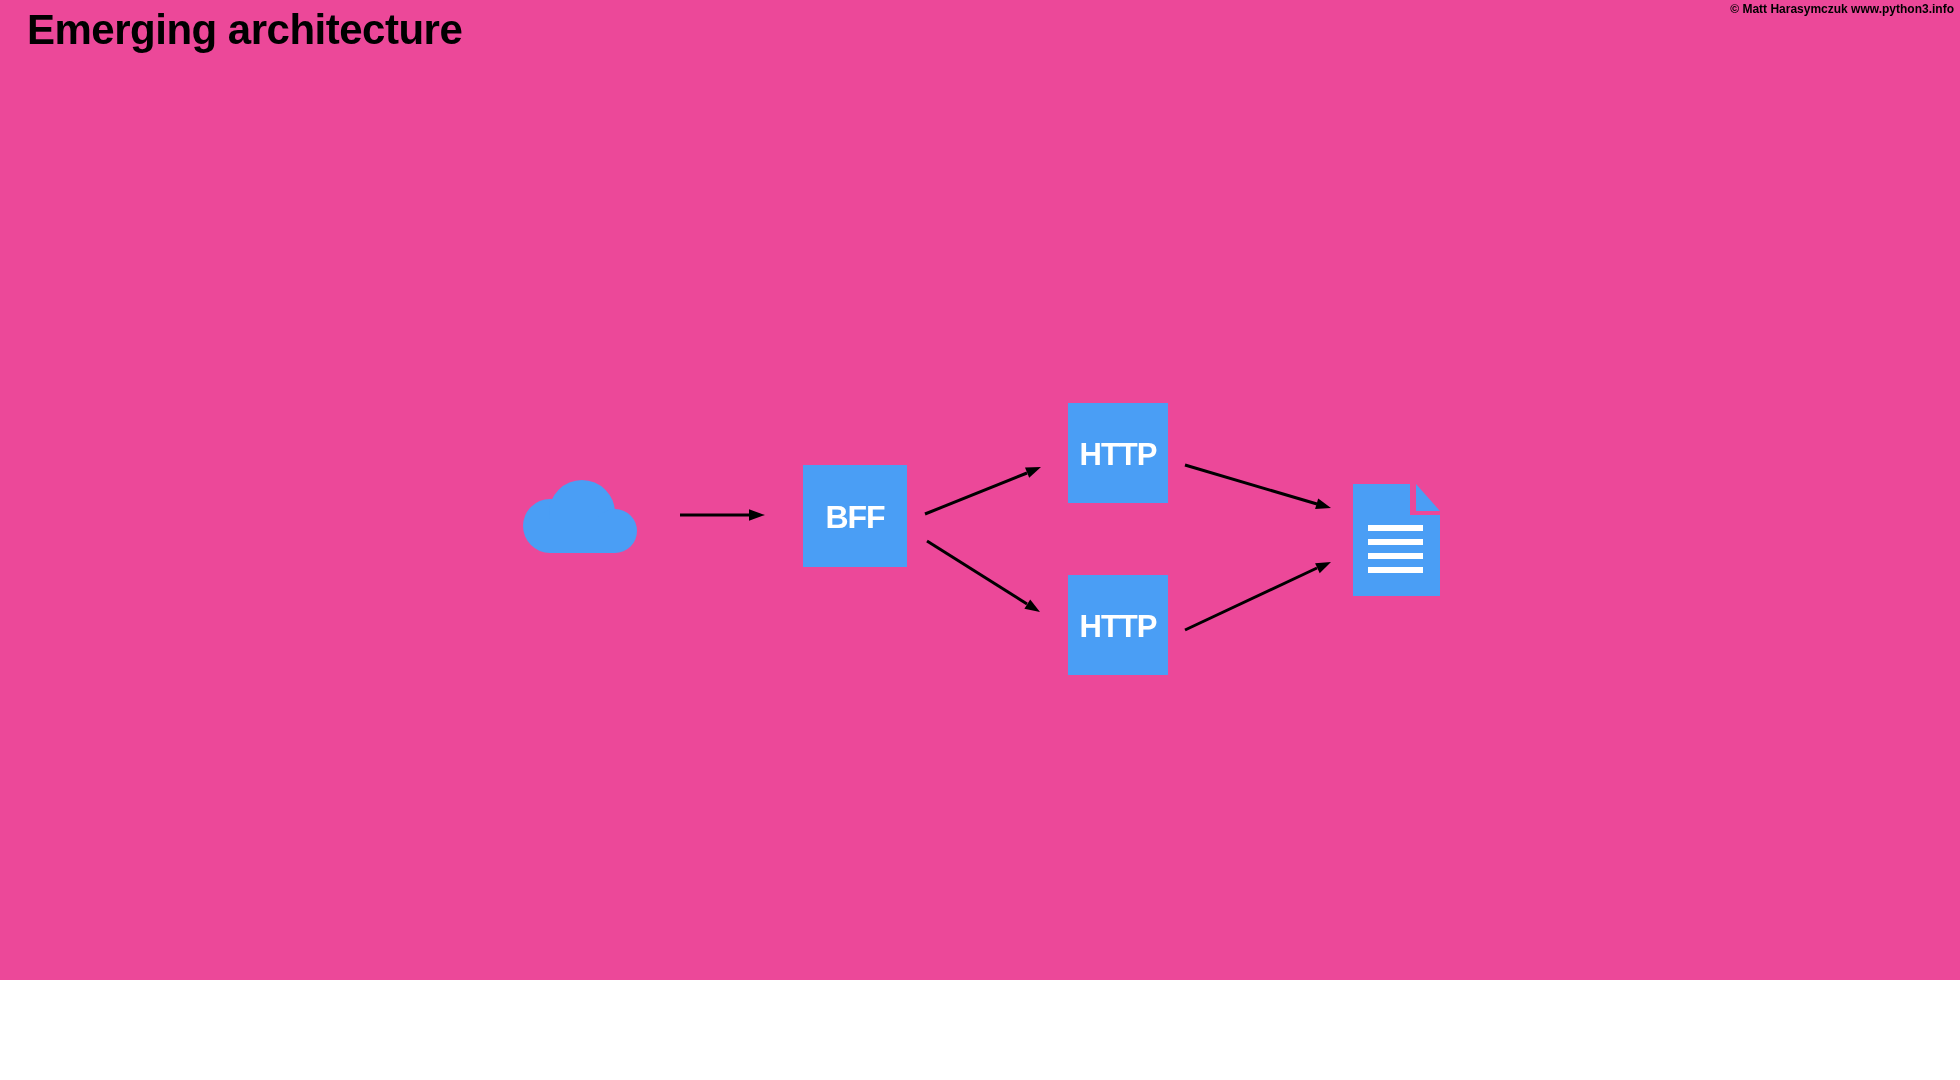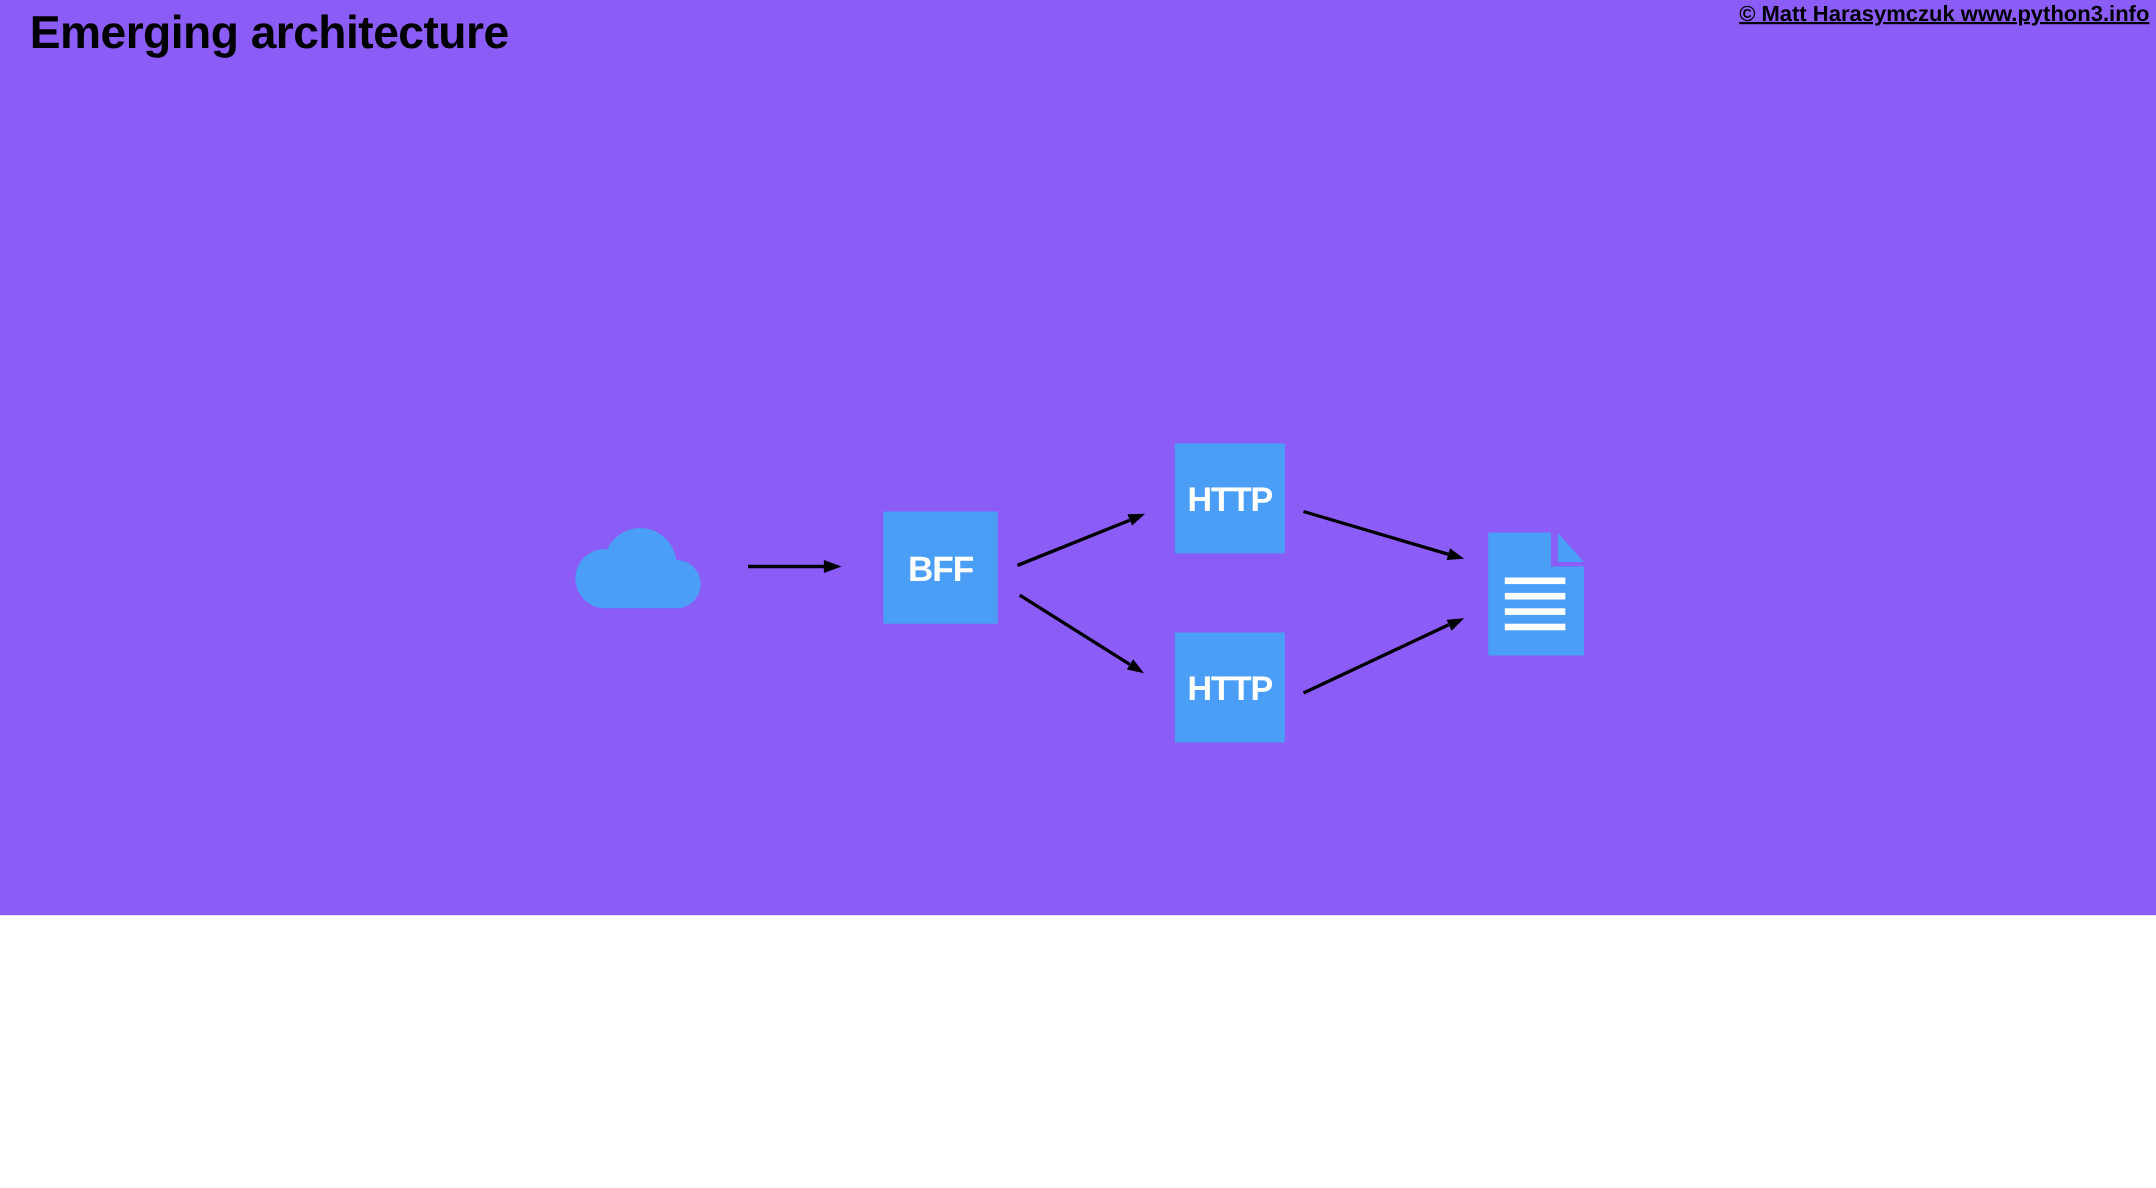--- a/index.html
+++ b/index.html
@@ -7,42 +7,41 @@
     padding: 0;
     background: #ffffff;
     width: 1960px;
     height: 1080px;
     overflow: hidden;
     font-family: "Liberation Sans", sans-serif;
   }
   .stage {
     position: relative;
     width: 1960px;
-    height: 832px;
-    background: #8b5cf6;
+    height: 980px;
+    background: #ec4899;
   }
   .slide-title {
     position: absolute;
     left: 27px;
     top: 6px;
     font-size: 42px;
     font-weight: 700;
     letter-spacing: -0.5px;
     color: #000000;
     white-space: nowrap;
   }
   .copyright {
     position: absolute;
     right: 6px;
     top: 2px;
-    font-size: 20px;
+    font-size: 12px;
     font-weight: 700;
     color: #000000;
     white-space: nowrap;
-    text-decoration: underline;
   }
   svg.diagram-canvas {
     position: absolute;
     left: 0;
     top: 0;
   }
   svg text.node-label {
     font-family: "Liberation Sans", sans-serif;
     font-weight: 700;
     letter-spacing: -1px;

